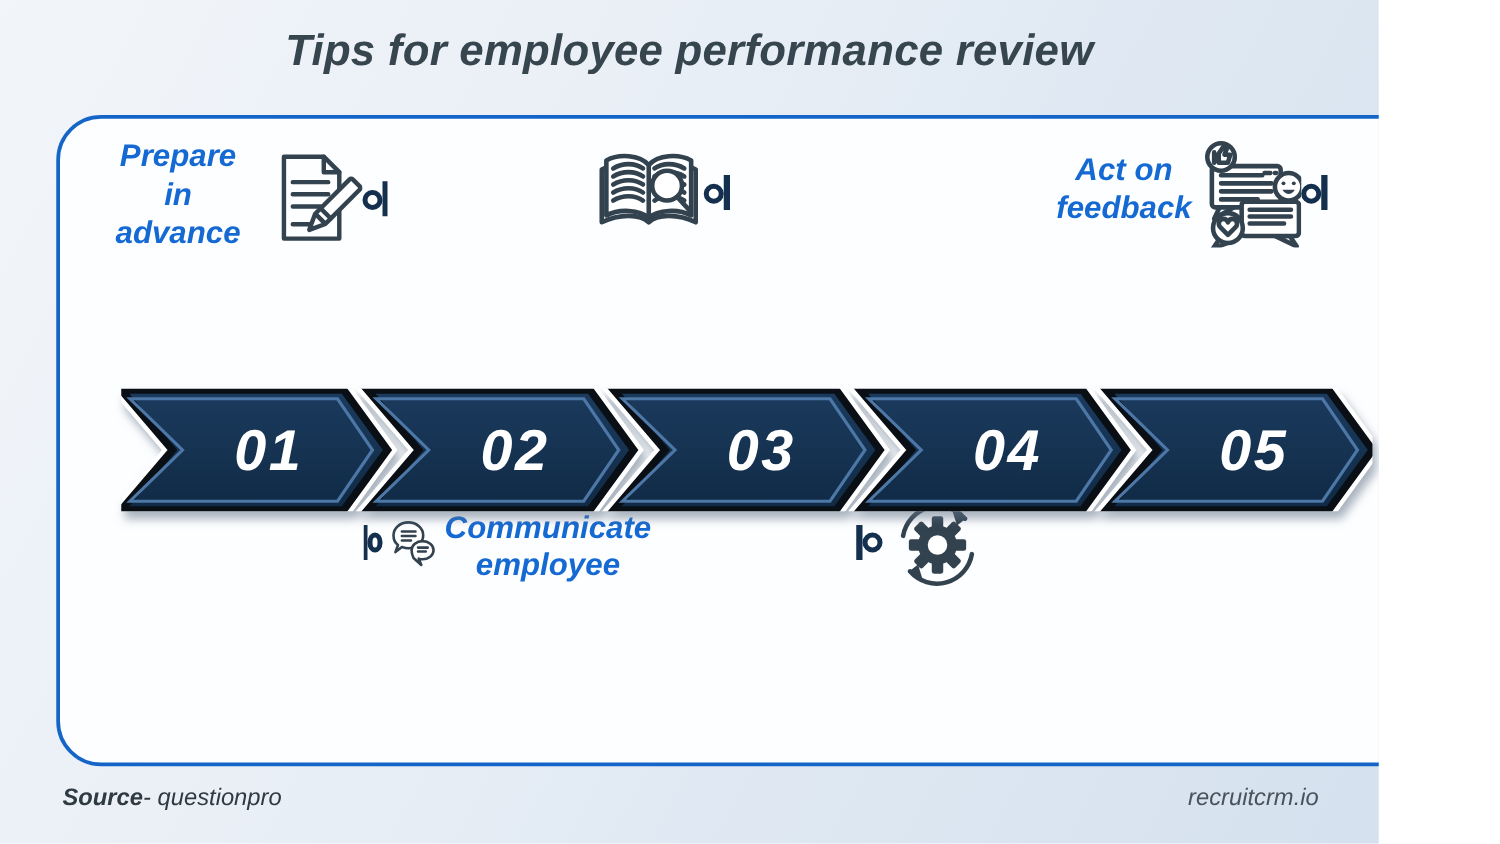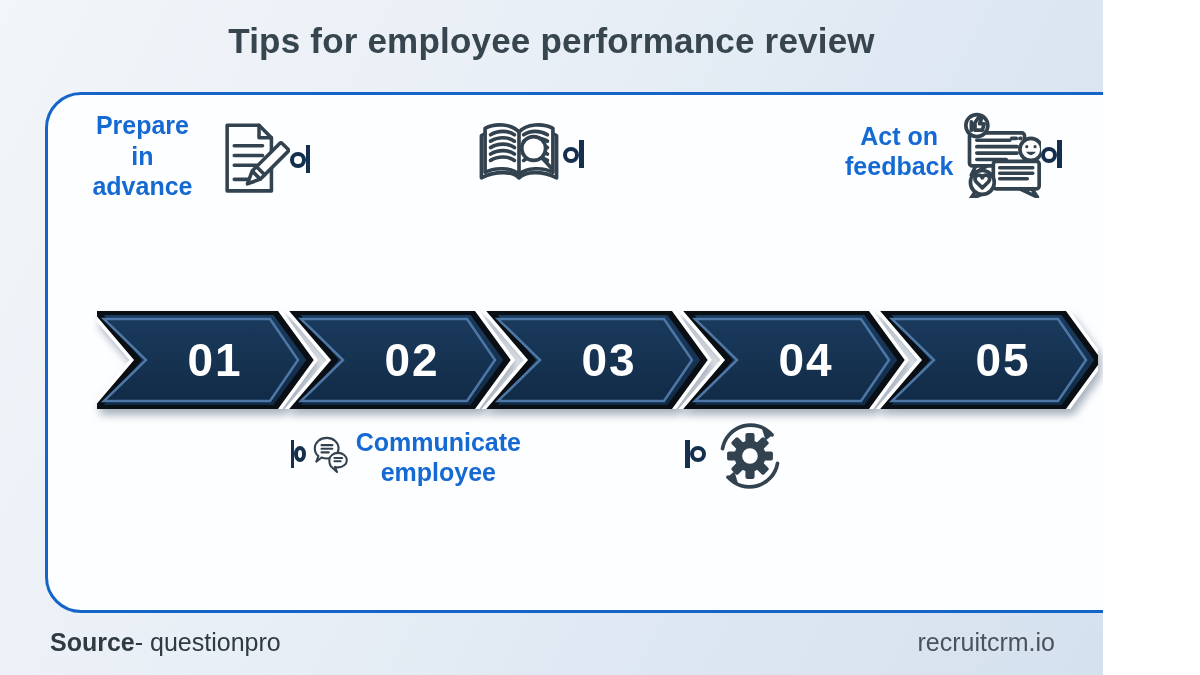--- a/index.html
+++ b/index.html
@@ -1,32 +1,33 @@
 <!DOCTYPE html>
 <html style="--accent-blue: #1569d2; --arrow-navy: #14304e; --arrow-inner-stroke: #4d77a6; --title-color: #37454e; --panel-border: #1565c8; --icon-stroke: #33424f;"><head>
 <meta charset="utf-8">
 <style>
   html,body{margin:0;padding:0;}
   .stage{
     position:relative;width:1103px;height:675px;overflow:hidden;
     font-family:"Liberation Sans",sans-serif;
     background:linear-gradient(118deg,#f2f5f9 0%,#e9eff6 38%,#dde7f2 70%,#d5e1ee 100%);
+    font-style:italic;
   }
   .title{
     position:absolute;top:21px;left:0;width:100%;text-align:center;
     font-size:35px;font-weight:bold;color:var(--title-color,#37454e);letter-spacing:.2px;
   }
   .panel{
     position:absolute;left:45px;top:92px;width:1105px;height:521px;
     background:#fdfeff;border:3px solid var(--panel-border,#1565c8);border-radius:36px;
     box-sizing:border-box;
   }
   .col{position:absolute;width:230px;display:flex;flex-direction:row;align-items:center;}
   .col.top{top:110px;}
-  .col.bot{top:408px;}
+  .col.bot{top:388px;}
   .lbl{font-size:25px;font-weight:bold;color:var(--accent-blue,#1569d2);
        text-align:center;line-height:1.22;}
   .col.top .lbl{margin-bottom:6px;}
   .col.bot .lbl{margin-top:6px;}
   .icon{width:88px;height:88px;}
   .icon svg{width:100%;height:100%;display:block;}
   .icon .s{fill:none;stroke:var(--icon-stroke,#33424f);stroke-width:4;stroke-linecap:round;stroke-linejoin:round;}
   .icon .sw{fill:#ffffff;stroke:var(--icon-stroke,#33424f);stroke-width:4;stroke-linecap:round;stroke-linejoin:round;}
   .icon .fd{fill:var(--icon-stroke,#33424f);stroke:none;}
   .ring{width:8px;height:8px;border:4.5px solid var(--arrow-navy,#14304e);
@@ -38,21 +39,21 @@
     position:absolute;left:97px;top:311px;width:1001px;height:98px;
     filter:drop-shadow(3px 6px 4px rgba(96,114,135,.55));
   }
   .a-outer{fill:#ffffff;stroke:#ffffff;stroke-width:13;stroke-linejoin:miter;}
   .a-body{fill:url(#gnavy);stroke:#0a0f15;stroke-width:6;stroke-linejoin:miter;}
   .a-inner{fill:none;stroke:#4d77a6;stroke-width:2.5;stroke-linejoin:miter;}
   .a-num{fill:#ffffff;font-family:"Liberation Sans",sans-serif;font-size:46px;
          font-weight:bold;letter-spacing:2px;text-anchor:middle;}
   .footer{
     position:absolute;left:50px;right:48px;top:628px;display:flex;
-    justify-content:space-between;align-items:baseline;font-size:25px;
+    justify-content:space-between;align-items:baseline;font-size:19px;
   }
   .src{color:#2f3a43;}
   .src b{font-weight:bold;}
   .brand{color:#49535c;padding-left:20px;}
 </style>
 </head>
 <body>
 
 <div class="stage">
 

